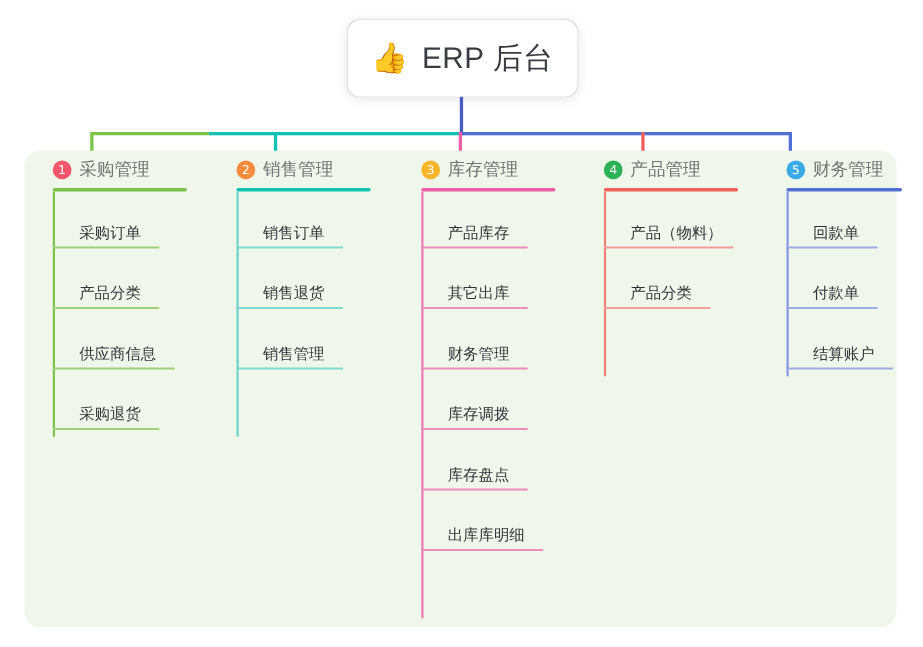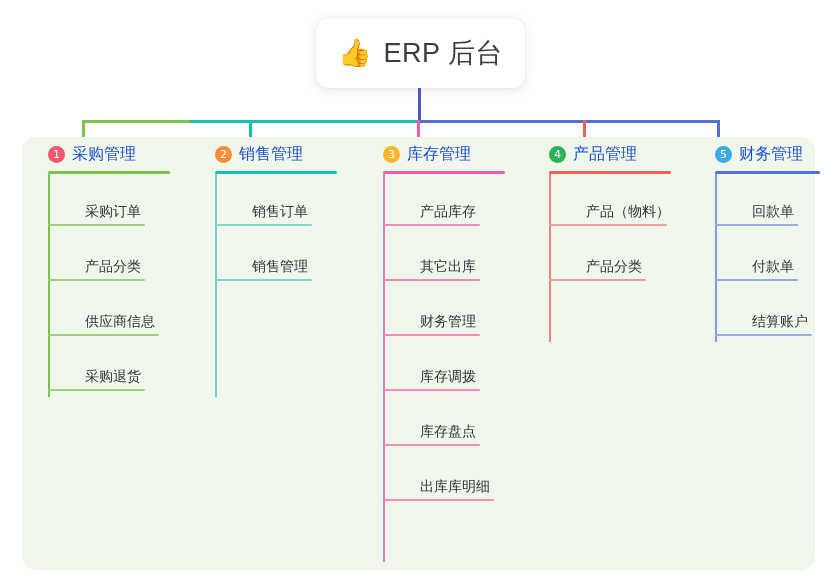--- a/index.html
+++ b/index.html
@@ -93,21 +93,21 @@
     border-radius: 50%;
     color: #ffffff;
     font-size: 11px;
     line-height: 17px;
     text-align: center;
     flex: 0 0 auto;
     font-family: "DejaVu Sans", sans-serif;
   }
   .branch-title {
     font-size: 16px;
-    color: #1d4ed8;
+    color: #737373;
     white-space: nowrap;
   }
   .branch-rule {
     height: 3px;
     border-radius: 2px;
     margin-left: 13px;
   }
 
   .leaves {
     position: relative;
@@ -120,21 +120,21 @@
     top: 0;
     width: 2px;
   }
   .leaf {
     position: relative;
     height: 55px;
     box-sizing: border-box;
   }
   .leaf-text {
     position: absolute;
-    left: 37px;
+    left: 24px;
     bottom: 8px;
     font-size: 14px;
     color: #32343a;
     white-space: nowrap;
   }
   .leaf-rule {
     position: absolute;
     left: 0;
     bottom: 3px;
     height: 2px;
@@ -200,20 +200,24 @@
         <span class="branch-title">销售管理</span>
       </div>
       <div class="branch-rule" style="background:#13c2b5; width:122px;"></div>
       <div class="leaves">
         <div class="spine" style="background:#6fd3cb; height:223px;"></div>
         <div class="leaf">
           <span class="leaf-text">销售订单</span>
           <span class="leaf-rule" style="background:#7fd8d0; width:97px;"></span>
         </div>
         <div class="leaf">
+          <span class="leaf-text">销售退货</span>
+          <span class="leaf-rule" style="background:#7fd8d0; width:97px;"></span>
+        </div>
+        <div class="leaf">
           <span class="leaf-text">销售管理</span>
           <span class="leaf-rule" style="background:#7fd8d0; width:97px;"></span>
         </div>
       </div>
     </div>
 
     <div class="branch" style="left:348px; width:160px;">
       <div class="branch-header">
         <span class="badge" style="background:#f7b52a;">3</span>
         <span class="branch-title">库存管理</span>

